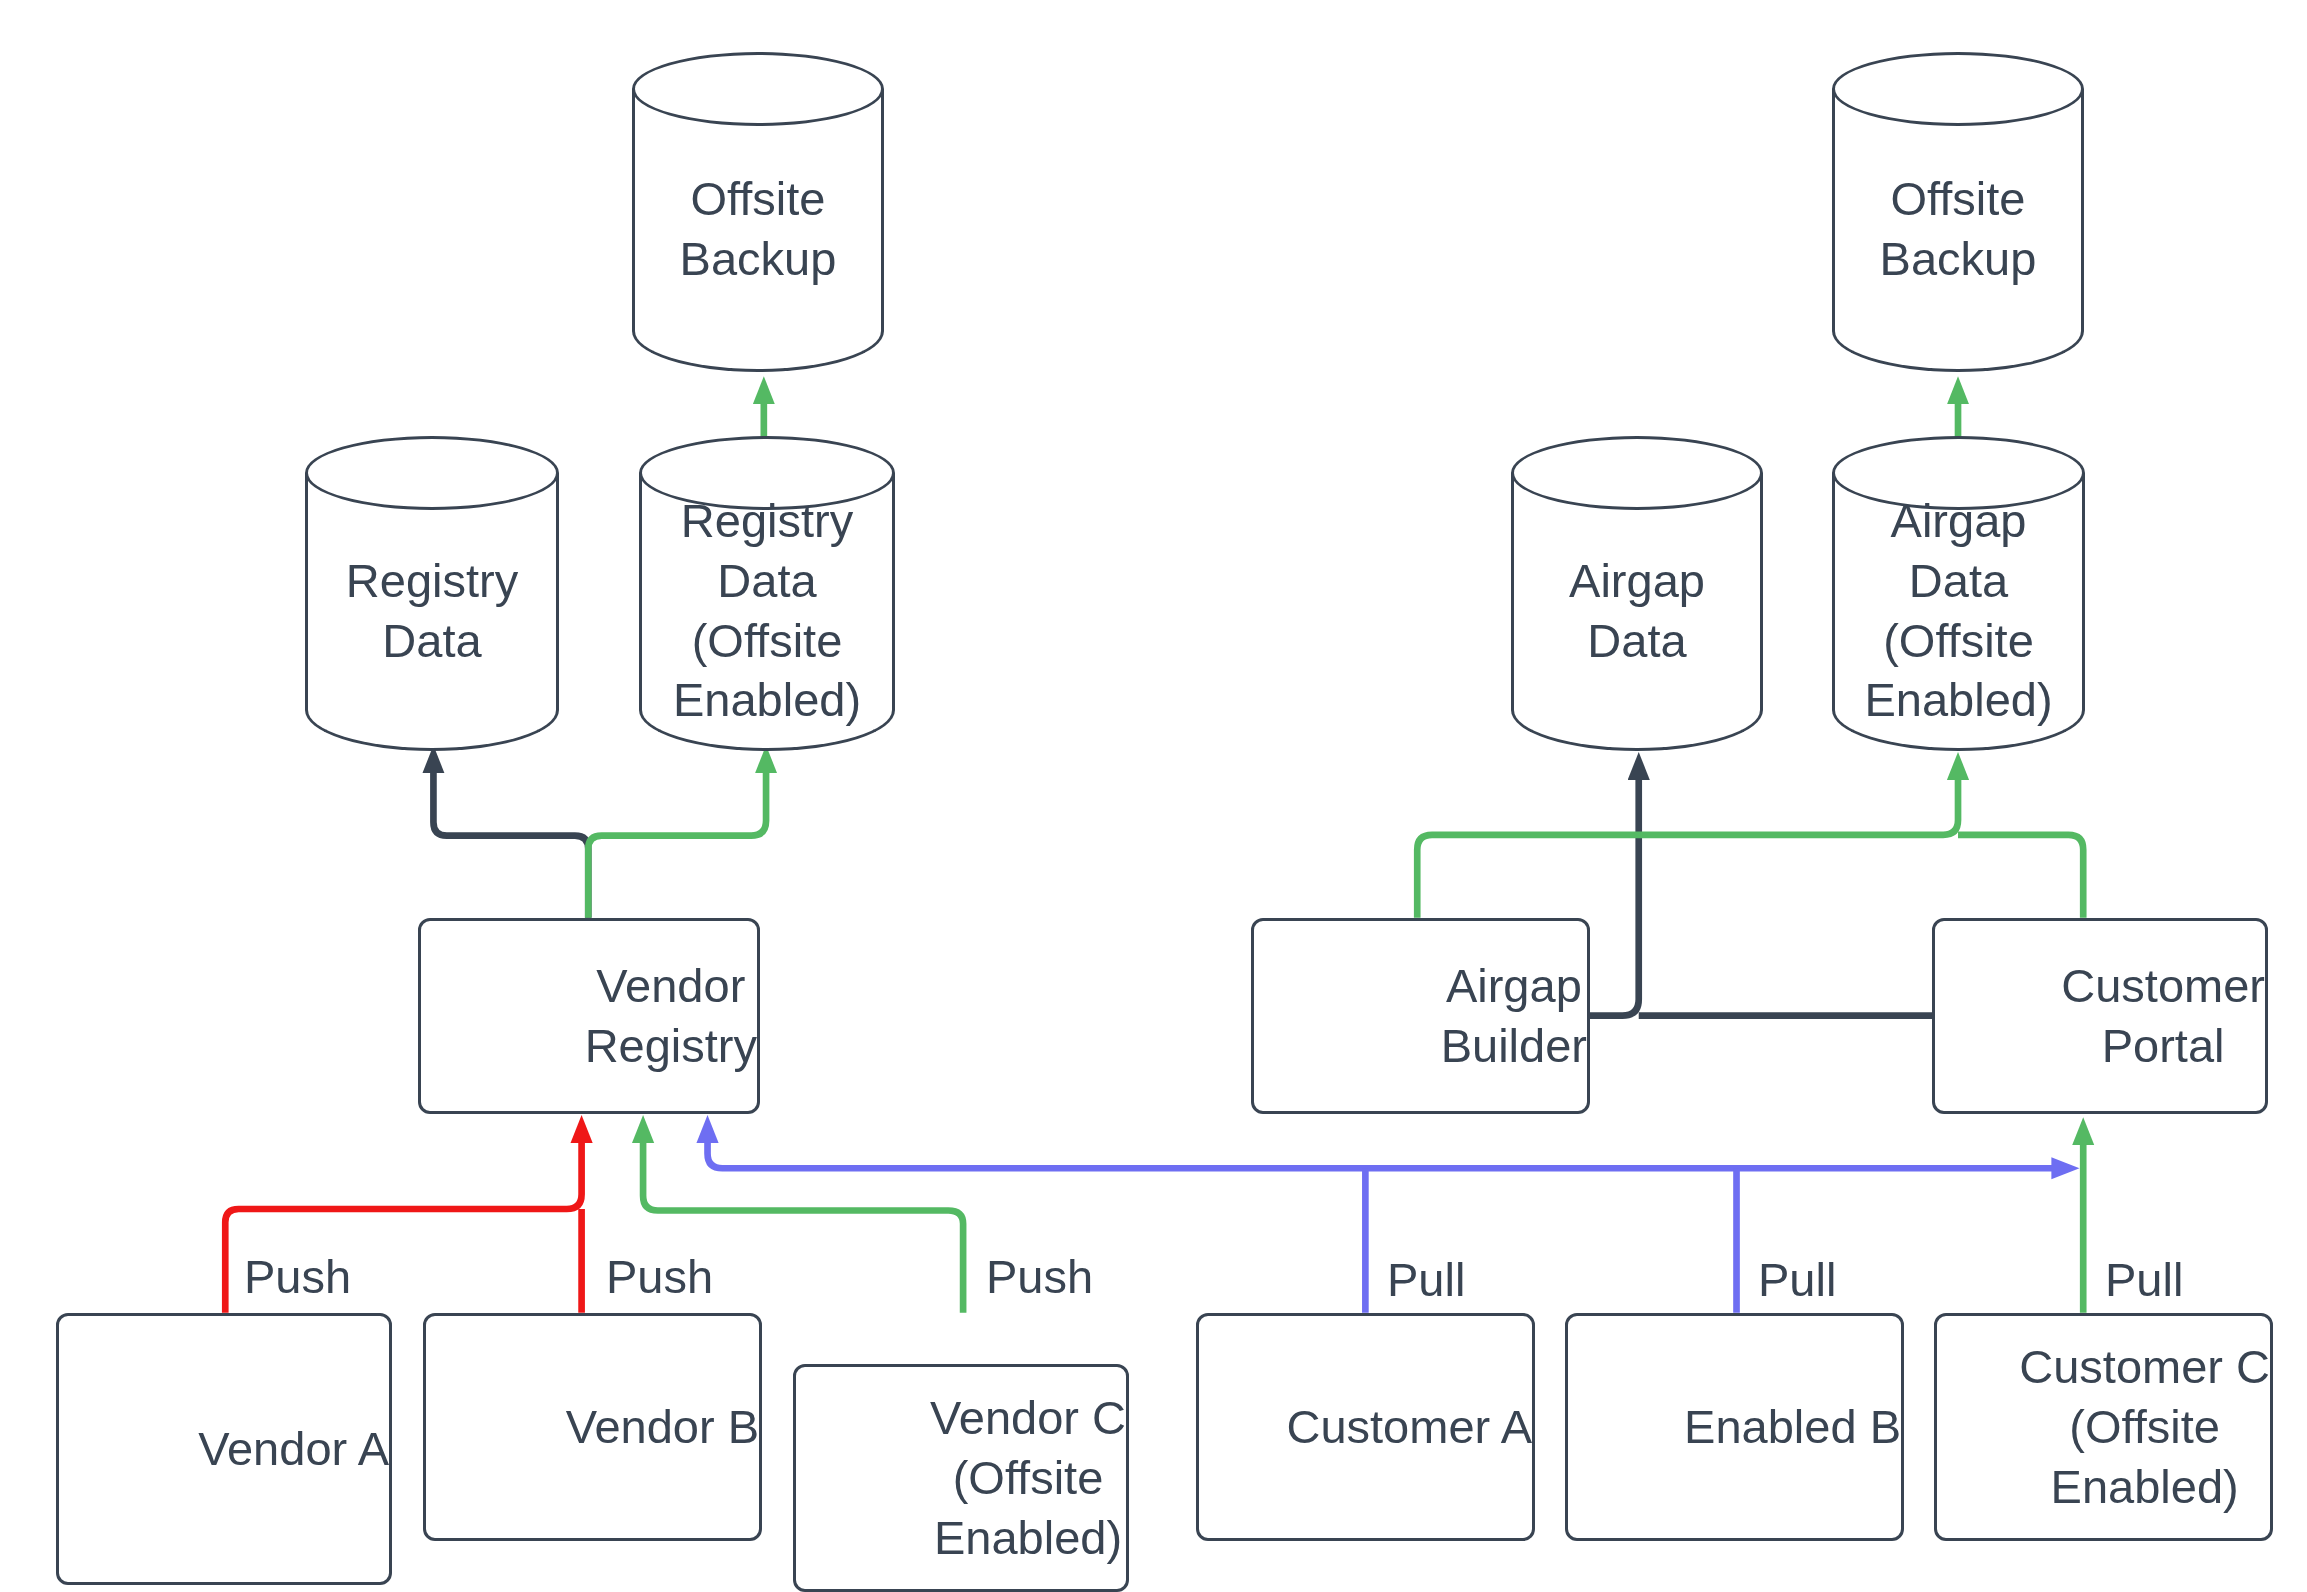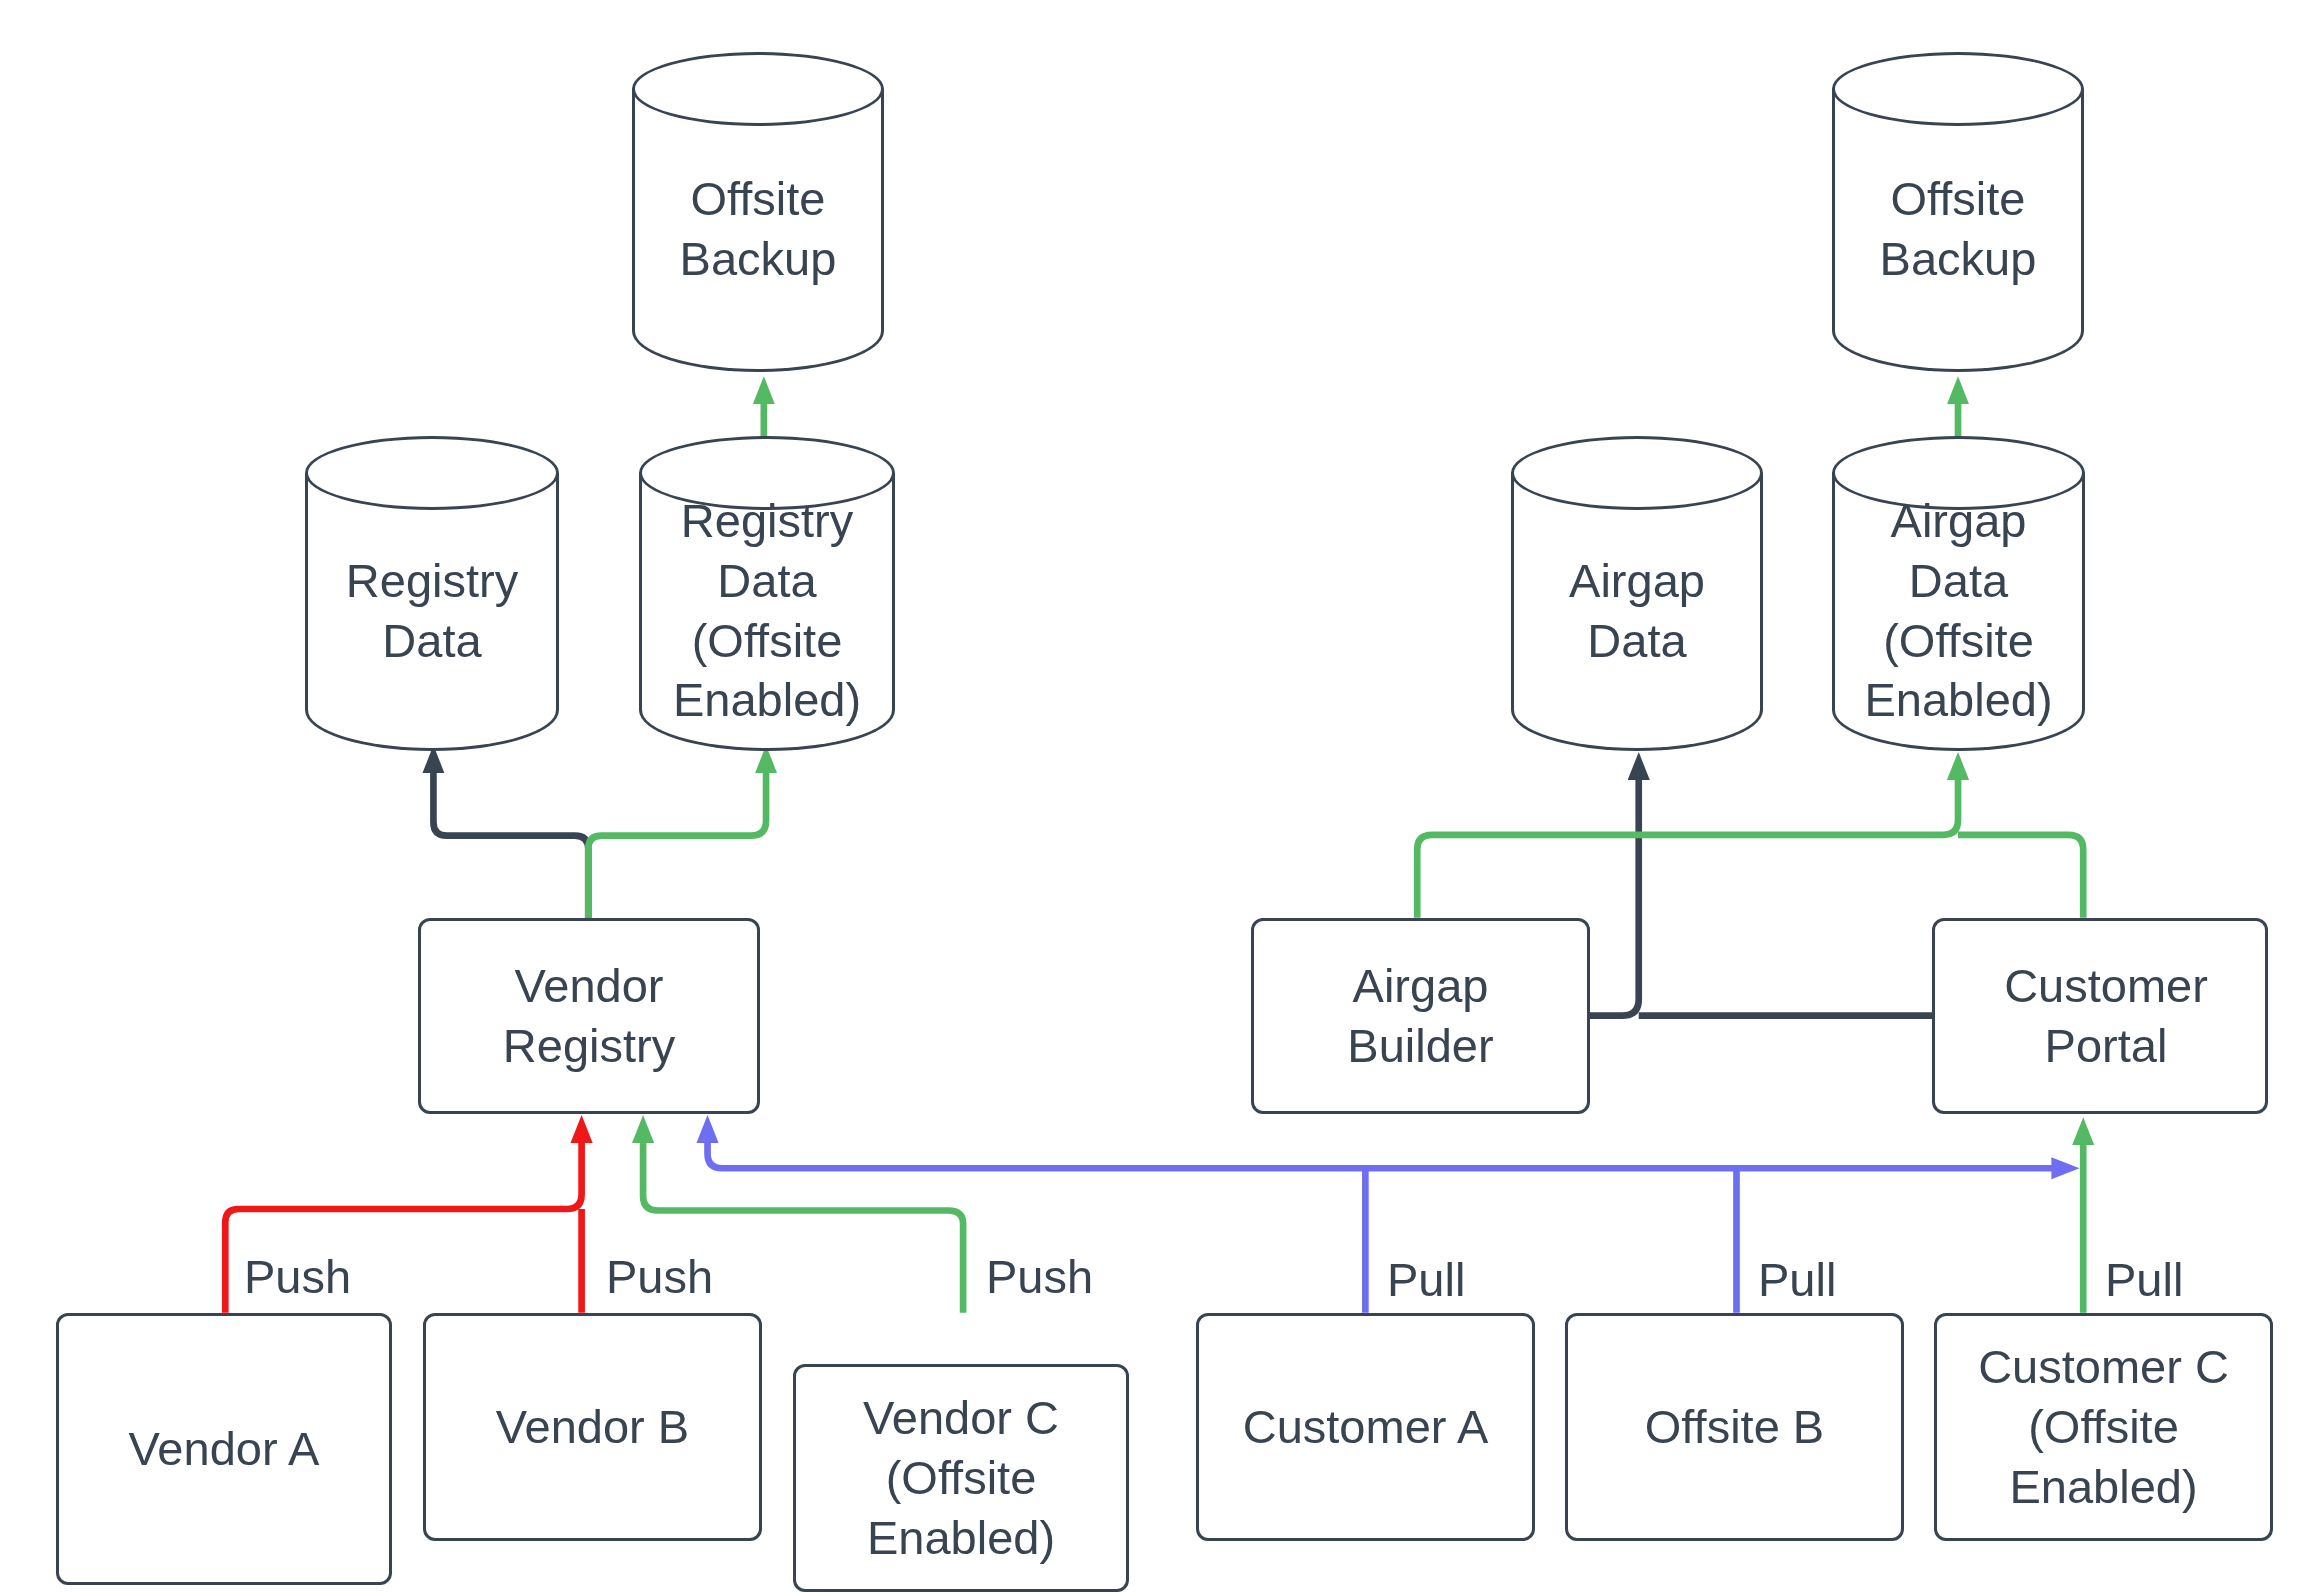--- a/index.html
+++ b/index.html
@@ -18,21 +18,21 @@
     width: 2307px; height: 1592px;
   }
   .node-box {
     position: absolute;
     box-sizing: border-box;
     background: #ffffff;
     border: 3px solid #394452;
     border-radius: 12px;
     display: flex;
     align-items: center;
-    justify-content: center;
+    justify-content: flex-end;
   }
   .node-box .label,
   .cyl .label {
     white-space: pre-line;
     text-align: center;
     font-size: 47px;
     line-height: 1.27;
     color: #394452;
   }
   .cyl { position: absolute; }
@@ -174,21 +174,21 @@
   </div>
   <div class="node-box" style="left:793px; top:1364px; width:336px; height:228px;">
     <div class="label">Vendor C
 (Offsite
 Enabled)</div>
   </div>
   <div class="node-box" style="left:1196px; top:1313px; width:339px; height:228px;">
     <div class="label">Customer A</div>
   </div>
   <div class="node-box" style="left:1565px; top:1313px; width:339px; height:228px;">
-    <div class="label">Offsite B</div>
+    <div class="label">Enabled B</div>
   </div>
   <div class="node-box" style="left:1934px; top:1313px; width:339px; height:228px;">
     <div class="label">Customer C
 (Offsite
 Enabled)</div>
   </div>
 
   <div class="edge-label" style="left:234px; top:1251px;">Push</div>
   <div class="edge-label" style="left:596px; top:1251px;">Push</div>
   <div class="edge-label" style="left:976px; top:1251px;">Push</div>

